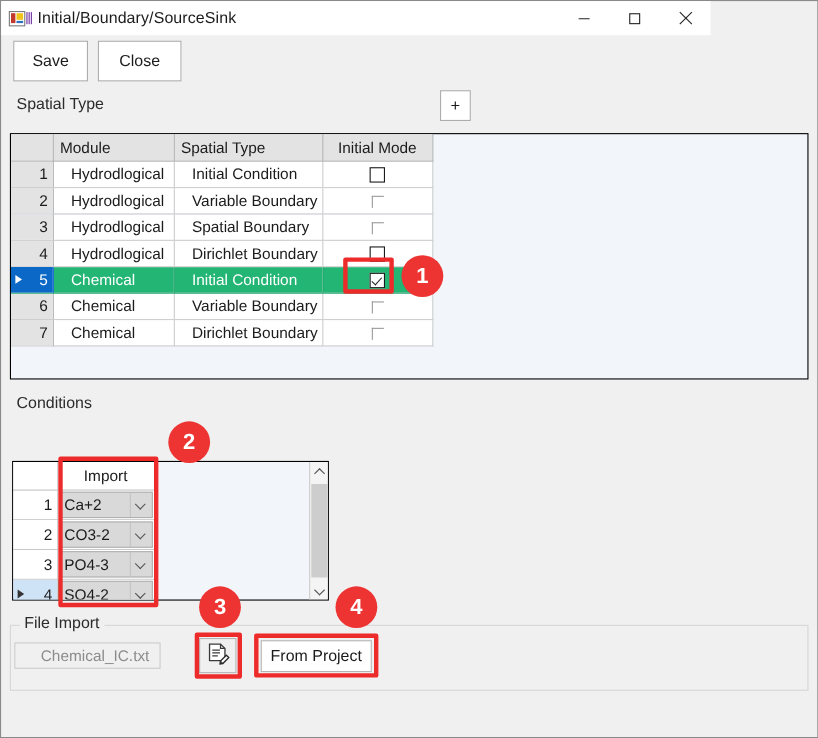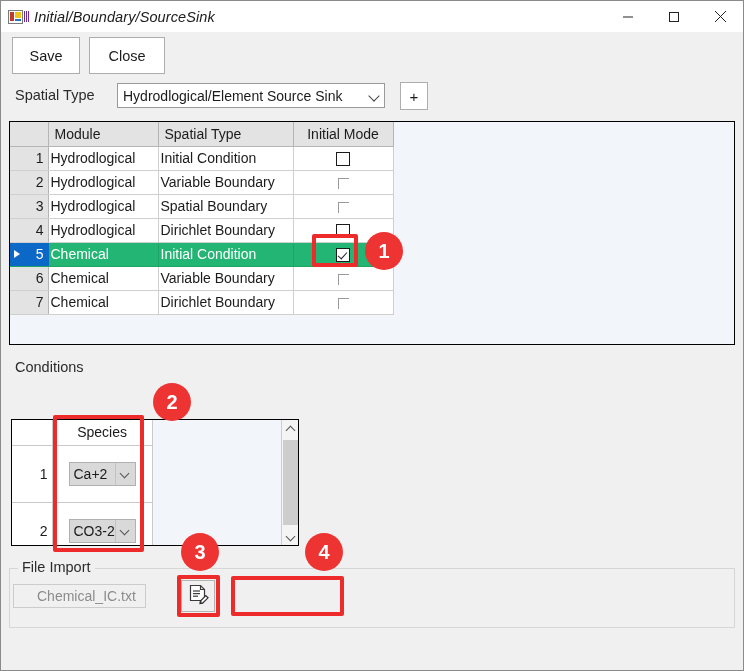--- a/index.html
+++ b/index.html
@@ -14,23 +14,23 @@
     position: relative;
     width: 744px; height: 671px;
     background: #f0f0f0;
     border: 1px solid #8a8a8a;
     overflow: hidden;
   }
 
   
   .titlebar {
     position: absolute; left: 0; top: 0;
-    width: 742px; height: 31px;
+    width: 645px; height: 31px;
     background: #ffffff;
-    display: flex; align-items: center; font-style: italic;
+    display: flex; align-items: center;
   }
   .title-icon {
     margin-left: 7px; width: 17px; height: 16px;
     position: relative; flex: none;
   }
   .title-icon .frm { position:absolute; left:0; top:1px; width:15px; height:14px;
     border:1px solid #7a7a7a; background:#ffffff; }
   .title-icon .sq-red { position:absolute; left:2px; top:3px; width:4px; height:9px; background:#c0392b; }
   .title-icon .sq-yellow { position:absolute; left:7px; top:3px; width:6px; height:6px; background:#f0c419; }
   .title-icon .sq-blue { position:absolute; left:7px; top:10px; width:6px; height:2px; background:#2e6fbf; }
@@ -89,21 +89,21 @@
 
   .dg thead th {
     height:24px; background:#e3e3e3; border-right:1px solid #b5b5b5; border-bottom:1px solid #b5b5b5;
     font-weight:normal; font-size:14px; color:#1b1b1b; text-align:left; padding-left:6px;
   }
   .dg thead th.c-rh { padding-left:0; }
   .dg thead th.c-im { text-align:center; padding-left:0; }
 
   .dg tbody td {
     height:24px; background:#ffffff; border-right:1px solid #cfcfcf; border-bottom:1px solid #cfcfcf;
-    font-size:14px; color:#1b1b1b; padding-left:2px; white-space:nowrap; overflow:hidden;
+    font-size:14px; color:#1b1b1b; padding-left:16px; white-space:nowrap; overflow:hidden;
   }
   .dg tbody td.c-rh {
     background:#e3e3e3; border-right:1px solid #b5b5b5; text-align:right;
     padding-left:0; padding-right:4px; color:#1b1b1b; position:relative;
   }
   .dg tbody td.c-im { text-align:center; padding-left:0; }
 
   .dg tr.sel td { background:#22b573; color:#ffffff; border-right-color:#1ea566; border-bottom-color:#1ea566; }
   .dg tr.sel td.c-rh { background:#0c68c7; color:#ffffff; border-right-color:#0c68c7; }
   .rowarrow {
@@ -153,21 +153,21 @@
   .spg .s-rh { width:40px; }
   .spg .s-sp { width:88px; }
   .spg thead th {
     height:25px; background:#ffffff; border-right:1px solid #c9c9c9; border-bottom:1px solid #c9c9c9;
     font-weight:normal; font-size:14px; color:#1b1b1b; text-align:center;
   }
   .spg tbody td {
     height:24px; background:#ffffff; border-right:1px solid #c9c9c9; border-bottom:1px solid #c9c9c9;
     font-size:14px; color:#1b1b1b; text-align:right; padding-right:4px; position:relative;
   }
-  .spg tbody td.s-sp { padding:16px; text-align:left;margin-left:32px; }
+  .spg tbody td.s-sp { padding:1px; text-align:left;margin-left:32px; }
   .spg tbody tr.sel td.s-rh { background:#cfe3f7; }
   .spg tbody tr.sel td.s-rh .rowarrow { border-left-color:#333; }
   .spg tbody tr.sel td.s-sp { box-shadow: inset 3px 0 0 0 #22b573; }
   .spcell {
     display:flex; align-items:center; height:24px; margin:0;
     background:#d9d9d9; border:1px solid #b0b0b0;
   }
   .spcell .sv { flex:1; padding-left:4px; font-size:14px; color:#1b1b1b; white-space:nowrap; }
   .spcell .sa { width:20px; display:flex; align-items:center; justify-content:center;
                 border-left:1px solid #c2c2c2; height:100%; }
@@ -265,26 +265,20 @@
             <line x1="12" y1="1" x2="1" y2="12" stroke="#222" stroke-width="1"></line>
           </svg>
       </div>
     </div>
   </div>
 
   <div class="btn-std" id="btn-close">Close</div>
   <div class="btn-std" id="btn-save">Save</div>
 
   <div class="lbl-spatial">Spatial Type</div>
-  <div class="combo-spatial">
-    <div class="cval">Hydrodlogical/Element Source Sink</div>
-    <div class="carw">
-        <span class="chev"></span>
-      </div>
-  </div>
   <div class="btn-std" id="btn-plus">+</div>
 
   <div class="grid-wrap">
     <table class="dg">
       <thead>
         <tr>
           <th class="c-rh"></th>
           <th class="c-mod">Module</th>
           <th class="c-sp">Spatial Type</th>
           <th class="c-im">Initial Mode</th>
@@ -338,21 +332,21 @@
   </div>
 
   <div class="lbl-conditions">Conditions</div>
 
 
   <div class="spgrid-wrap">
     <table class="spg">
       <thead>
         <tr>
           <th class="s-rh"></th>
-          <th class="s-sp">Species</th>
+          <th class="s-sp">Import</th>
         </tr>
       </thead>
       <tbody id="spg-body">
           <tr>
             <td class="s-rh"><span>1</span></td>
             <td class="s-sp">
               <div class="spcell">
                 <div class="sv">Ca+2</div>
                 <div class="sa">
                   <span class="chev"></span>
@@ -427,20 +421,21 @@
         <path d="M13.5 2.5 V6.5 H17.5" fill="none" stroke="#3a3a3a" stroke-width="1.2"></path>
         <line x1="6" y1="8" x2="13" y2="8" stroke="#3a3a3a" stroke-width="1.2"></line>
         <line x1="6" y1="10.6" x2="13" y2="10.6" stroke="#3a3a3a" stroke-width="1.2"></line>
         <line x1="6" y1="13.2" x2="11" y2="13.2" stroke="#3a3a3a" stroke-width="1.2"></line>
         <path d="M18.8 12.6 L21 14.8 L15.6 20.2 L13 20.6 L13.4 18 Z" fill="#ffffff" stroke="#2a2a2a" stroke-width="1.2"></path>
         <line x1="13.4" y1="18" x2="15.6" y2="20.2" stroke="#2a2a2a" stroke-width="1"></line>
       </svg>
     </span>
   </div>
 
+  <div id="btn-fromproject">From Project</div>
 
   <div class="hl" id="hl-1"></div>
   <div class="hl" id="hl-2"></div>
   <div class="hl" id="hl-3"></div>
   <div class="hl" id="hl-4"></div>
 
   <div class="badge" id="bd-1">1</div>
   <div class="badge" id="bd-2">2</div>
   <div class="badge" id="bd-3">3</div>
   <div class="badge" id="bd-4">4</div>

